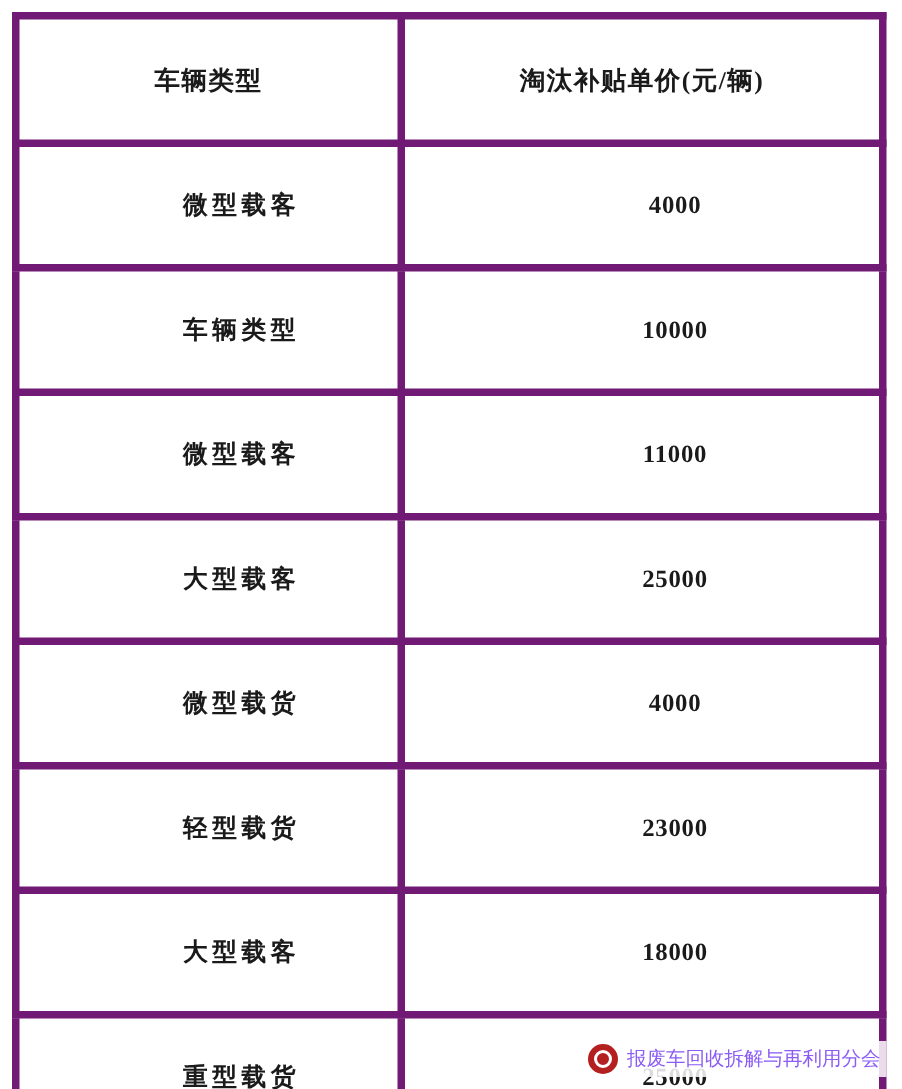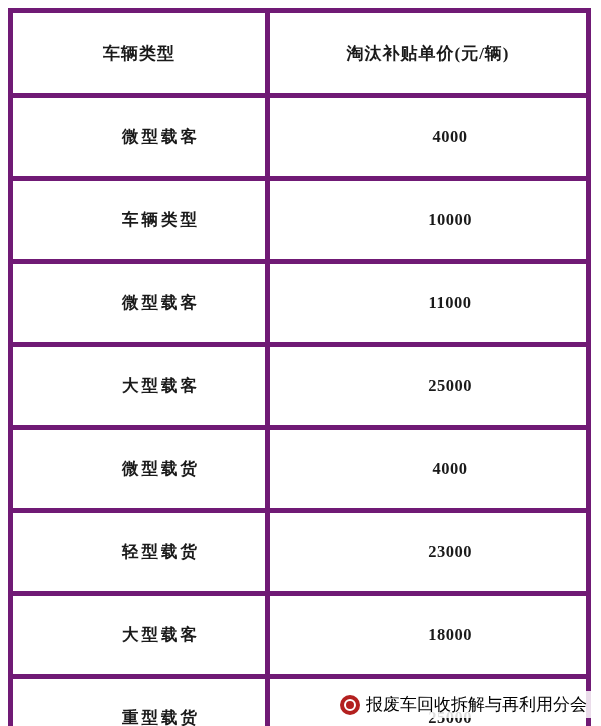--- a/index.html
+++ b/index.html
@@ -65,22 +65,22 @@
 
   
   .account-badge {
     position: absolute;
     right: 10px;
     bottom: 8px;
     display: flex;
     align-items: center;
     gap: 6px;
     font-family: "Liberation Sans", sans-serif;
-    font-size: 17px;
-    color: #000000;
+    font-size: 13px;
+    color: #8b5cf6;
     background: rgba(255,255,255,0.85);
     padding: 2px 4px;
   }
   .account-badge .logo {
     width: 20px;
     height: 20px;
     border-radius: 50%;
     background: #b3201f;
     position: relative;
     flex: 0 0 auto;

